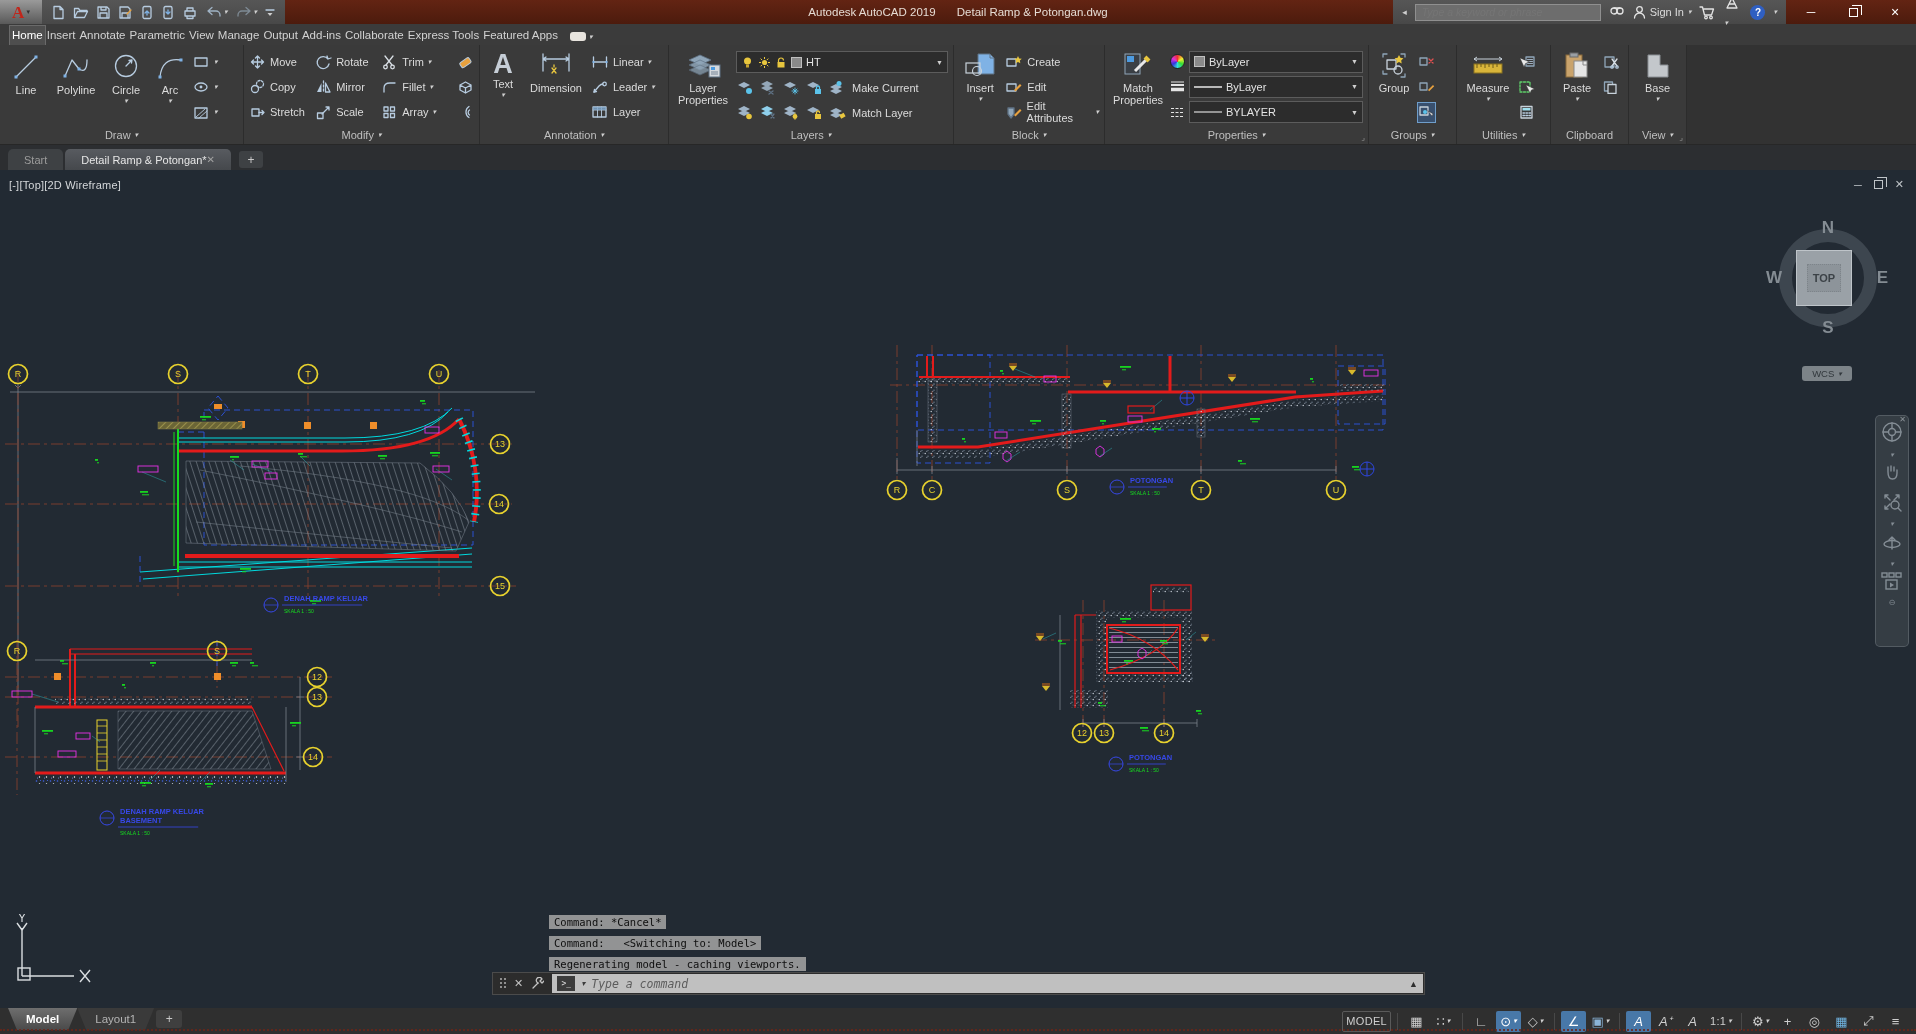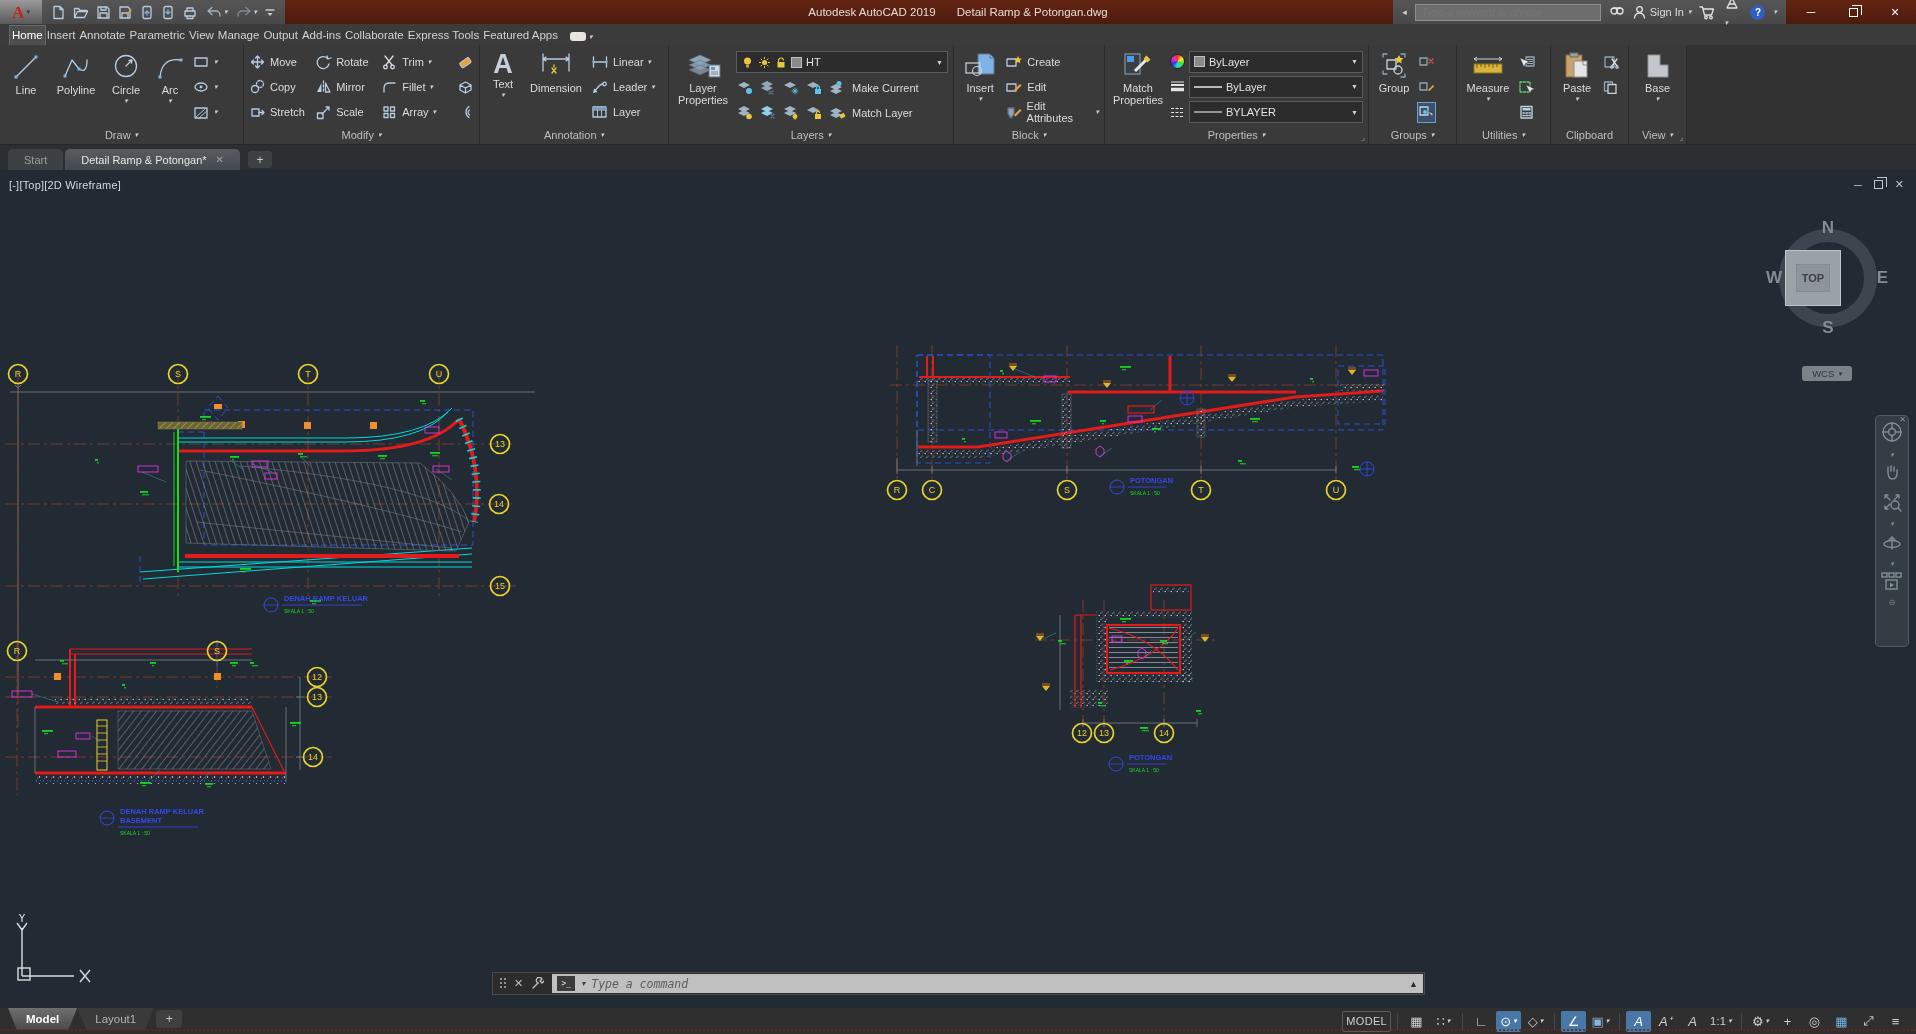--- a/index.html
+++ b/index.html
@@ -44,32 +44,32 @@
   .combo .cv{flex:1}
   .sw{width:11px;height:11px;background:#8a8a8a;border:1px solid #bfbfbf}
   svg.i{stroke:#b7cce0;fill:none;stroke-width:1.3;stroke-linecap:round;stroke-linejoin:round;display:block}
   .cwheel{width:15px;height:15px;border-radius:50%;background:conic-gradient(#e33,#ee3,#3d3,#3dd,#33d,#d3d,#e33);border:1px solid #222}
   .textA{font-size:27px;color:#c6ced7;font-weight:bold;line-height:26px}
   .hl{background:#39506e;outline:1px solid #6f9ecb}
   
   #filetabs{height:25px;background:#2c2e31;display:flex;align-items:flex-end;padding-left:8px}
   .ftab{height:21px;padding:0 16px;display:flex;align-items:center;font-size:11px;border-radius:5px 5px 0 0;margin-right:2px}
   .ftab.start{background:#3e4144;color:#9c9c9c}
-  .ftab.active{background:linear-gradient(#585b60,#45484c);color:#e6e6e6;gap:9px}
+  .ftab.active{background:linear-gradient(#585b60,#45484c);color:#e6e6e6;}
   .ftab-close{color:#a2a2a2;font-size:10px}
   .ftab-add{width:24px;height:17px;background:#3e4144;border-radius:3px;color:#c9c9c9;display:flex;align-items:center;justify-content:center;margin:0 0 2px 6px;font-size:12px}
   
   #canvas{position:relative;height:838px;background:#222a33;overflow:hidden}
   #cad{position:absolute;left:0;top:0}
   #vplabel{position:absolute;left:9px;top:9px;font-size:11px;color:#d4d7da;letter-spacing:.2px}
   #vpctrl{position:absolute;right:12px;top:8px;color:#bfc4c8;display:flex;gap:12px;font-size:11px;align-items:center}
   #vpctrl .restore{border-color:#bfc4c8}#vpctrl .restore::before{border-color:#bfc4c8}
   .viewcube{position:absolute;right:30px;top:50px;width:116px;height:116px}
   .vcring{position:absolute;left:9px;top:9px;width:98px;height:98px;border:13px solid rgba(95,104,112,.45);border-radius:50%}
-  .vcface{position:absolute;left:15px;top:30px;width:56px;height:56px;background:#9aa1a7;border:1px solid #bec4c9;display:flex;align-items:center;justify-content:center}
+  .vcface{position:absolute;left:26px;top:30px;width:56px;height:56px;background:#9aa1a7;border:1px solid #bec4c9;display:flex;align-items:center;justify-content:center}
   .vcface span{font-size:11px;color:#3c4247;font-weight:bold;background:#8d949a;padding:7px 5px;border:1px dotted #7d848a}
   .vcl{position:absolute;color:#848c93;font-weight:bold;font-size:17px}
   .wcschip{position:absolute;right:64px;top:196px;width:50px;height:15px;background:#7c8388;border-radius:3px;color:#31373c;font-size:9.5px;display:flex;align-items:center;justify-content:center;gap:4px}
   #navbar{position:absolute;right:7px;top:245px;width:34px;height:232px;background:rgba(72,79,86,.5);border:1px solid rgba(130,138,146,.4);border-radius:5px;display:flex;flex-direction:column;align-items:center;padding:4px 0;gap:3px}
   #navbar svg{stroke:#848d95;fill:none;stroke-width:1.4;stroke-linecap:round}
   #navbar .nx{position:absolute;top:-1px;right:2px;color:#8a9298;font-size:8px}
   #ucs{position:absolute;left:8px;bottom:14px}
   
   #cmdhistory{position:absolute;left:549px;top:745px;display:flex;flex-direction:column;gap:7px;font-family:"DejaVu Sans Mono",monospace;font-size:10.5px}
   .chip{background:rgba(158,158,158,.9);color:#0e0e0e;padding:1px 5px;width:max-content;white-space:pre}
@@ -1180,20 +1180,25 @@
   <svg id="ucs" width="100" height="80">
     <g stroke="#d9dde0" stroke-width="1.4" fill="none">
       <path d="M14,62 V14 M14,62 H66"></path>
         <rect x="10" y="54" width="12" height="12"></rect>
       <path d="M14,8 l-5,-7 M14,8 l5,-7 M14,8 v-2" transform="translate(0,8)"></path>
       <path d="M72,56 l10,12 M82,56 l-10,12"></path>
     </g>
     <text x="10" y="8" fill="#d9dde0" font-size="12" font-family="Liberation Sans">Y</text>
   </svg>
 
+  <div id="cmdhistory">
+      <div class="chip">Command: *Cancel*</div>
+      <div class="chip">Command:   &lt;Switching to: Model&gt;</div>
+      <div class="chip">Regenerating model - caching viewports.</div>
+    </div>
   <div id="cmddock">
     <div class="dock-tools">
       <span class="grip">
           <b></b>
           <b></b>
           <b></b>
           <b></b>
           <b></b>
           <b></b>
         </span>

